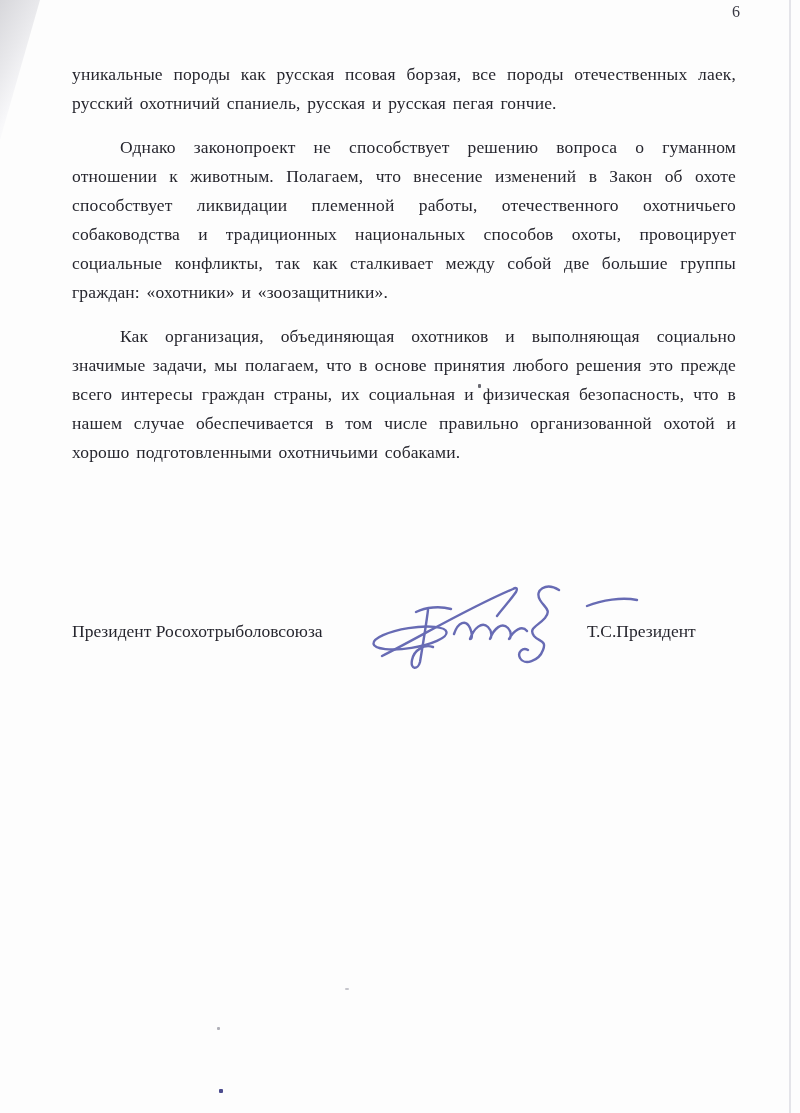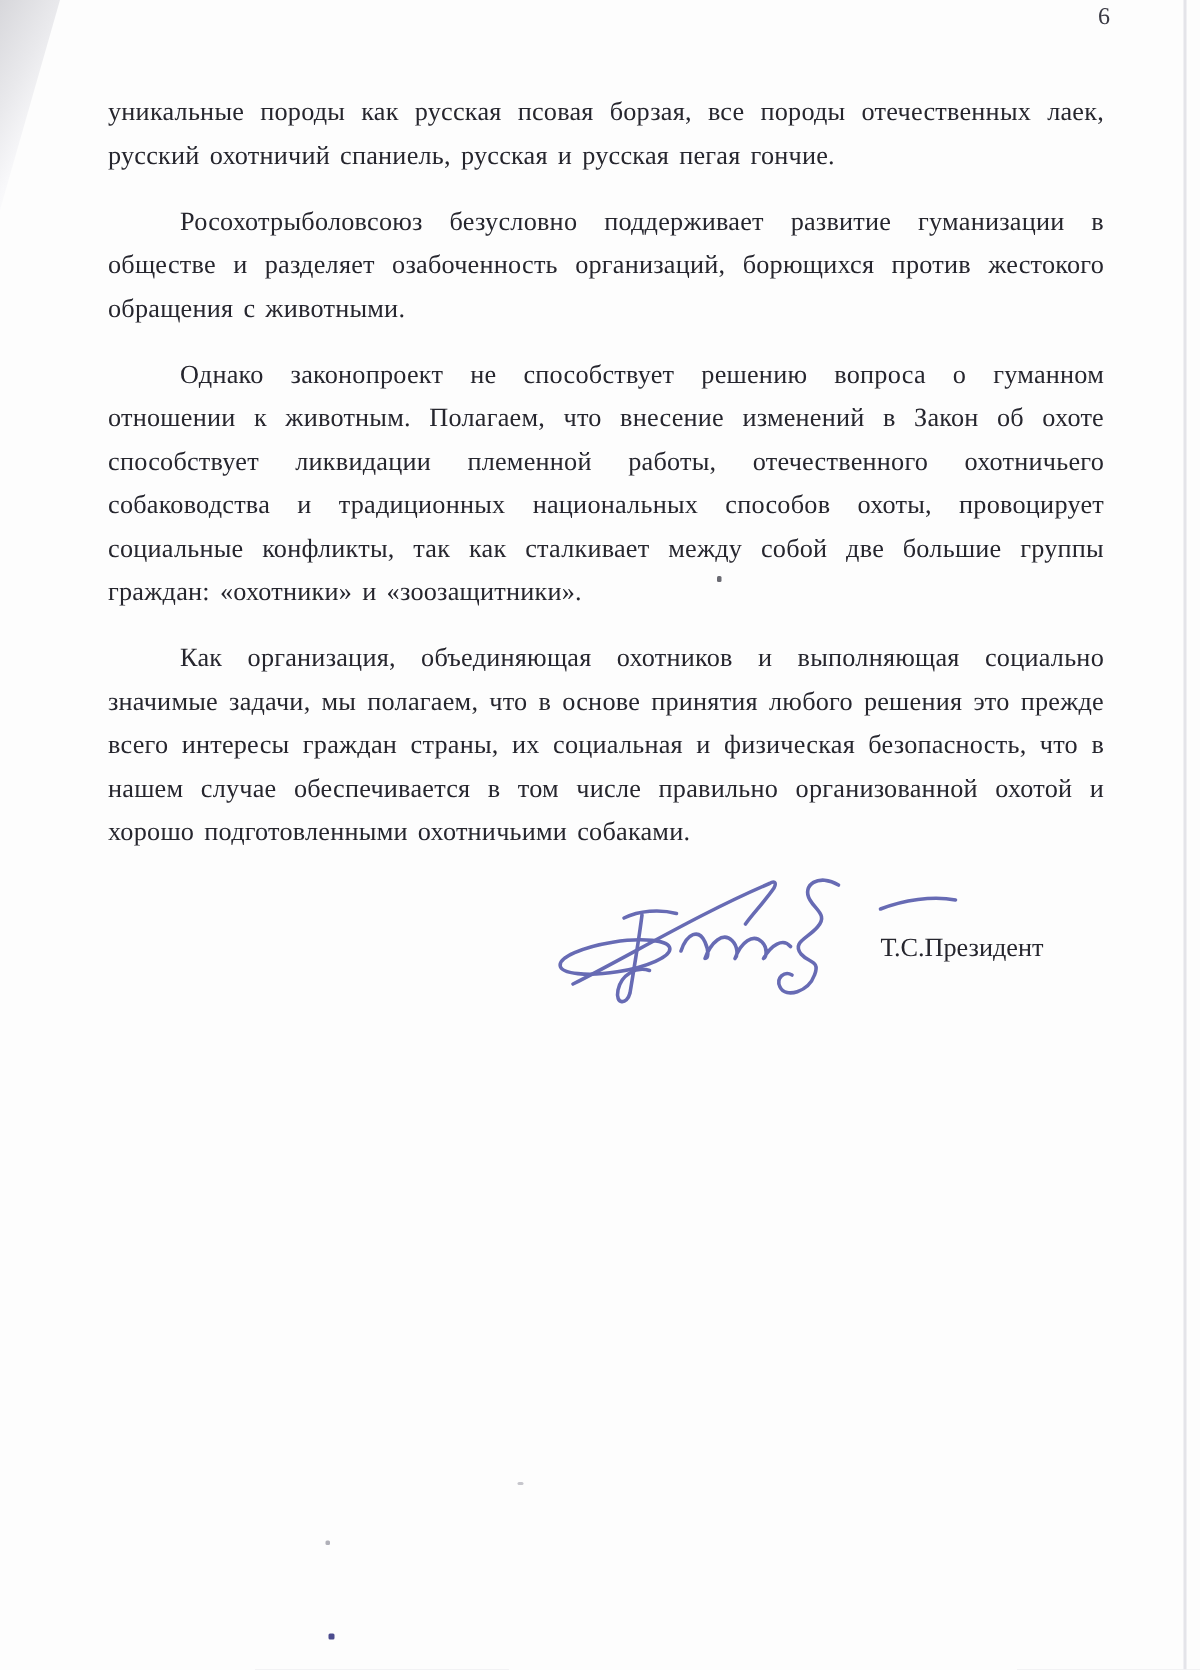--- a/index.html
+++ b/index.html
@@ -63,25 +63,25 @@
 
 <div class="page">
 
   <div class="fold-topleft"></div>
   <div class="edge-right"></div>
 
   <div class="page-number">6</div>
 
   <div class="content">
     <p>уникальные породы как русская псовая борзая, все породы отечественных лаек, русский охотничий спаниель, русская и русская пегая гончие.</p>
-    <p class="indent">Росохотрыболовсоюз безусловно поддерживает развитие гуманизации в обществе и разделяет озабоченность организаций, борющихся против жестокого обращения с животными.</p>
     <p class="indent">Однако законопроект не способствует решению вопроса о гуманном отношении к животным. Полагаем, что внесение изменений в Закон об охоте способствует ликвидации племенной работы, отечественного охотничьего собаководства и традиционных национальных способов охоты, провоцирует социальные конфликты, так как сталкивает между собой две большие группы граждан: «охотники» и «зоозащитники».</p>
     <p class="indent">Как организация, объединяющая охотников и выполняющая социально значимые задачи, мы полагаем, что в основе принятия любого решения это прежде всего интересы граждан страны, их социальная и физическая безопасность, что в нашем случае обеспечивается в том числе правильно организованной охотой и хорошо подготовленными охотничьими собаками.</p>
   </div>
 
+  <div class="sig-title">Президент Росохотрыболовсоюза</div>
 
   <svg class="sig-svg" viewBox="0 0 280 100" xmlns="http://www.w3.org/2000/svg">
     <g fill="none" stroke="#5b5fae" stroke-width="2.4" stroke-linecap="round" stroke-linejoin="round" opacity="0.92">
 
       <ellipse cx="44" cy="62" rx="37" ry="10" transform="rotate(-9 44 62)"></ellipse>
 
       <path d="M 16 80 C 52 62, 102 32, 147 13 C 150 11, 152 12, 150 16 C 143 26, 136 33, 131 40"></path>
 
       <path d="M 50 36 C 60 31, 74 30, 85 33 M 62 34 C 60 50, 57 68, 54 86 C 52 94, 44 94, 46 84 C 48 74, 58 68, 67 71"></path>
 

